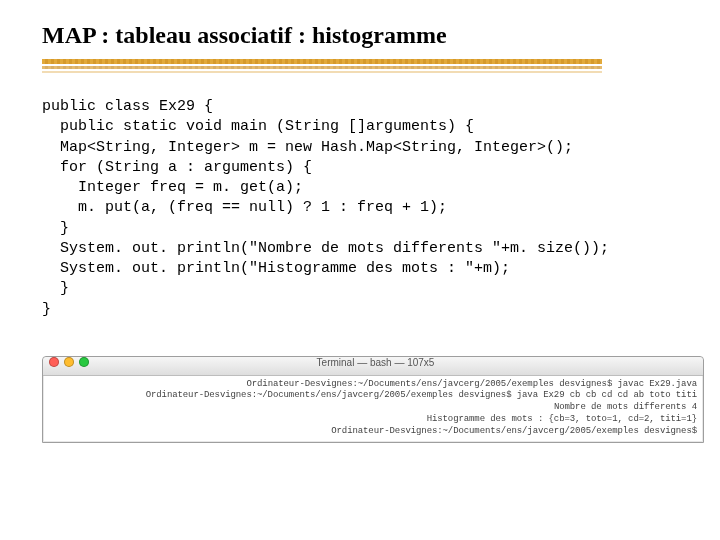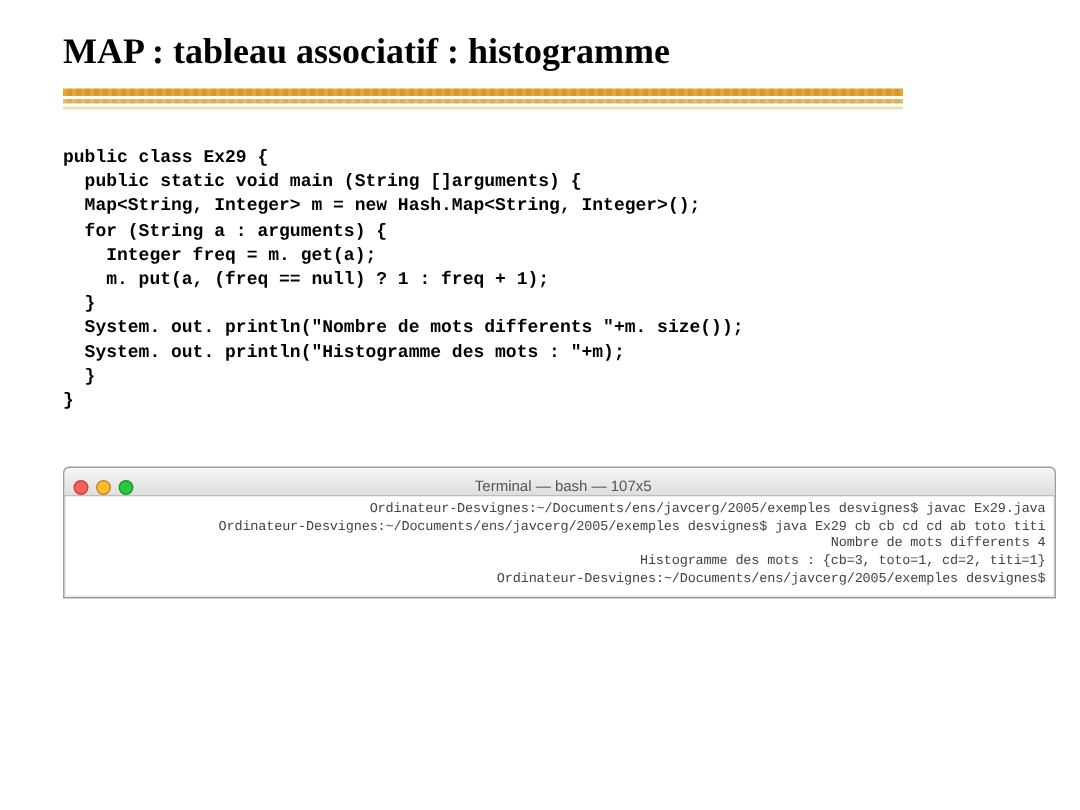--- a/index.html
+++ b/index.html
@@ -31,42 +31,42 @@
     flex-direction: column;
     gap: 2px;
   }
   .rule .bar1 { height: 5px; background: repeating-linear-gradient(90deg,#e2a93a 0 3px,#d69a2b 3px 6px); }
   .rule .bar2 { height: 4px; background: repeating-linear-gradient(90deg,#d99e33 0 3px,#c88c25 3px 6px); opacity:.7; }
   .rule .bar3 { height: 2px; background: #e6ba6a; opacity:.5; }
 
   .code {
     margin-top: 24px;
     font-family: "Courier New", Courier, monospace;
-    font-weight: bold;
-    font-size: 12px;
+    font-weight: normal;
+    font-size: 15px;
     line-height: 1.35;
     white-space: pre;
     color: #000;
   }
 
   .term-wrap {
     margin-top: 36px;
     border: 1px solid #9e9e9e;
     border-radius: 4px 4px 0 0;
     background: #fff;
     width: 660px;
     box-shadow: 0 0 0 1px #e8e8e8 inset;
   }
   .term-titlebar {
     height: 18px;
     background: linear-gradient(#f6f6f6,#dedede);
     border-bottom: 1px solid #bdbdbd;
     border-radius: 4px 4px 0 0;
     display: flex;
-    align-items: flex-end;
+    align-items: flex-start;
     padding: 0 6px;
     gap: 5px;
   }
   .tl-btn {
     width: 10px; height: 10px; border-radius: 50%;
     box-shadow: inset 0 0 0 1px rgba(0,0,0,.25);
   }
   .tl-close { background: #ff5f57; }
   .tl-min   { background: #febc2e; }
   .tl-zoom  { background: #28c840; }

